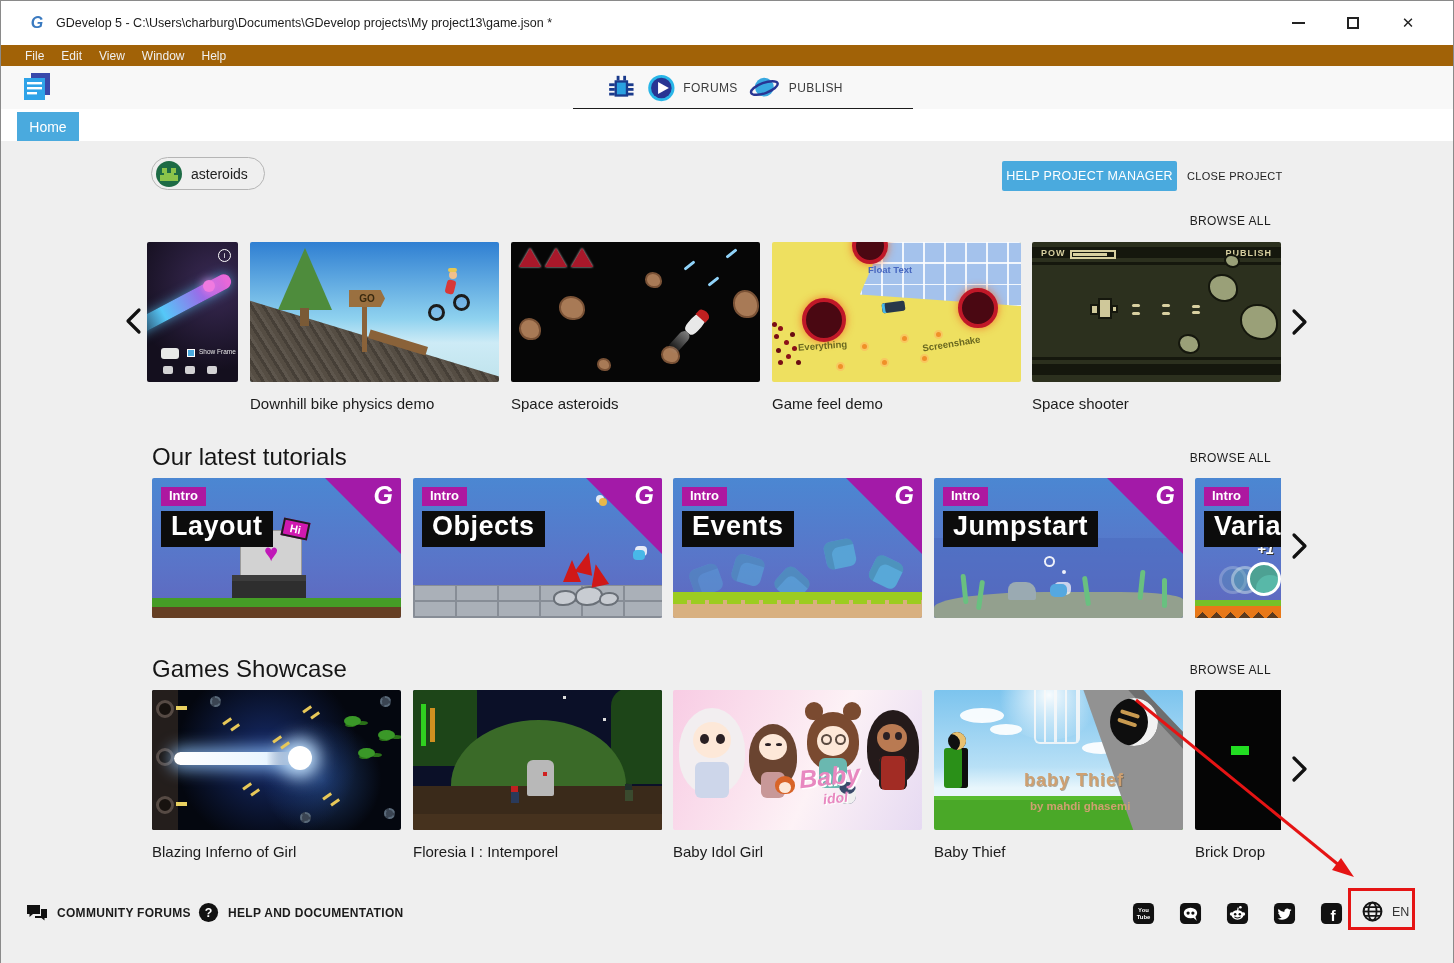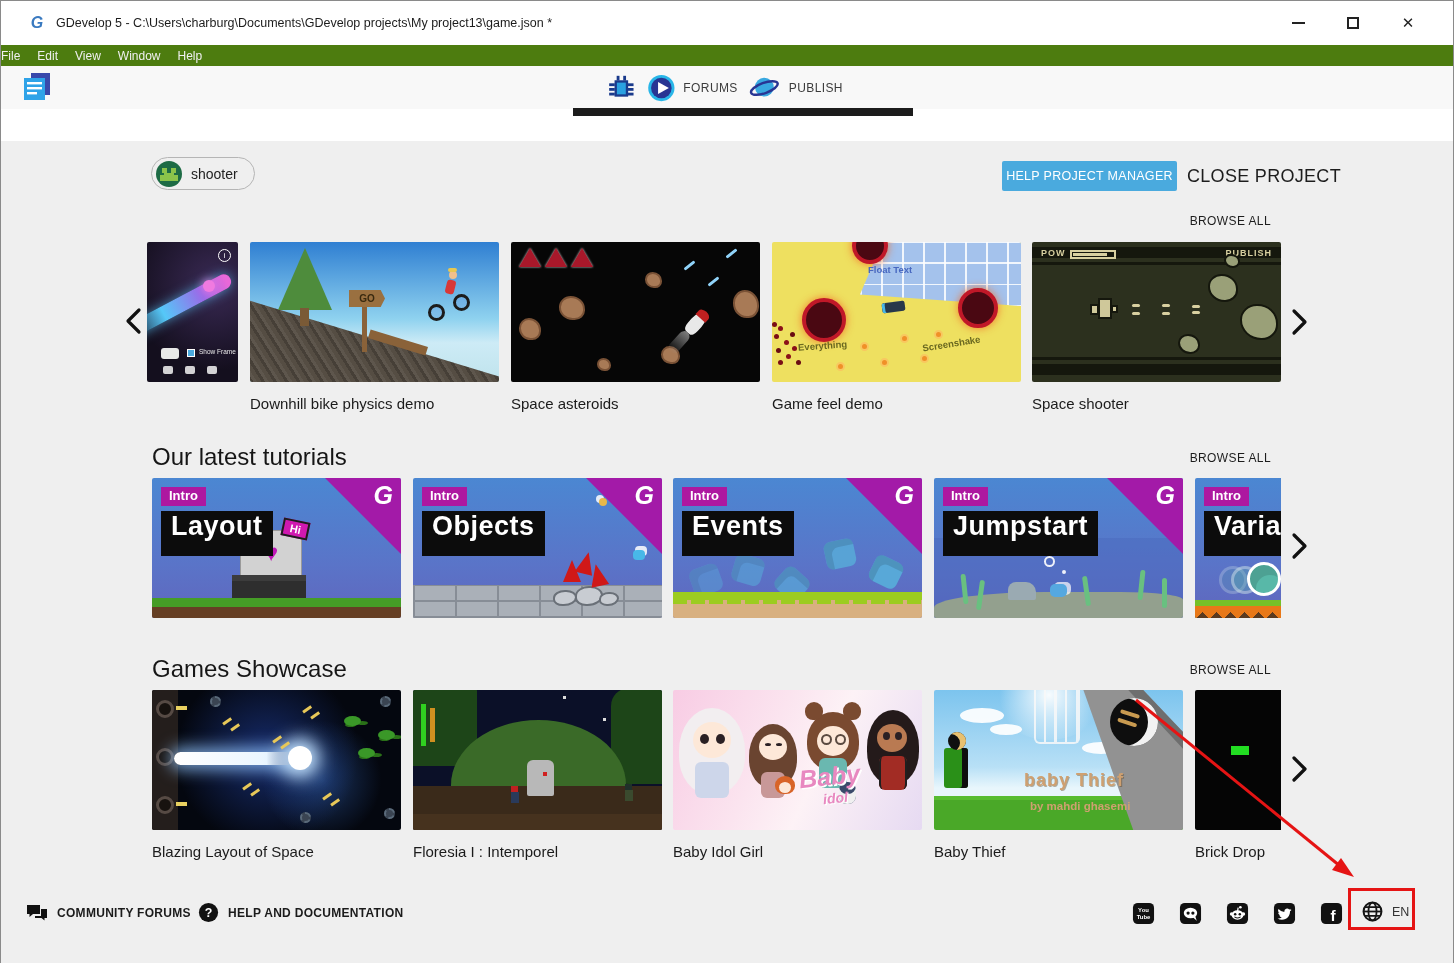--- a/index.html
+++ b/index.html
@@ -14,22 +14,22 @@
   .app-icon { margin-left:27px; width:18px; height:18px; display:flex; align-items:center; justify-content:center;
     color:#3a7ac0; font-weight:bold; font-size:16px; font-style:italic; }
   .win-title { margin-left:10px; font-size:12.5px; color:#1c1c1c; }
   .win-controls { position:absolute; right:34px; top:0; height:44px; display:flex; align-items:center; gap:33px; }
   .wc { width:22px; height:22px; display:flex; align-items:center; justify-content:center; cursor:pointer; color:#222; }
   .wc-min-glyph { width:13px; height:2px; background:#222; }
   .wc-max-glyph { width:12px; height:12px; border:2px solid #222; }
   .wc-close { font-size:15px; }
 
   
-  .menubar { position:absolute; left:0; top:44px; width:100%; height:21px; background:#4d7c0f;
-    display:flex; align-items:center; gap:17px; }
+  .menubar { position:absolute; left:0; top:44px; width:100%; height:21px; background:#a16207;
+    display:flex; align-items:center; padding-left:24px; gap:17px; }
   .menu-item { color:#f0f0f0; font-size:12px; cursor:pointer; }
 
   
   .toolbar { position:absolute; left:0; top:65px; width:100%; height:43px; background:#f8f8f8; }
   .pm-btn { position:absolute; left:18px; top:4px; width:36px; height:36px; cursor:pointer; }
   .tb-center { position:absolute; left:50%; top:0; height:43px; transform:translateX(-51%);
     display:flex; align-items:center; gap:10px; }
   .tb-btn { display:flex; align-items:center; gap:7px; cursor:pointer; }
   .tb-label { font-size:12px; color:#3c3c3c; letter-spacing:.4px; }
   .dark-seg { position:absolute; left:572px; top:107px; width:340px; height:8px; background:#1c1c1c; }
@@ -45,21 +45,21 @@
   .user-chip { position:absolute; left:150px; top:16px; height:33px; border:1px solid #b5b5b5;
     border-radius:17px; display:flex; align-items:center; gap:9px; padding:3px 16px 3px 4px; cursor:pointer; }
   .avatar { width:26px; height:26px; border-radius:50%; background:#1d6b45; position:relative; overflow:hidden; }
   .avatar i { position:absolute; background:#8bc34a; }
   .user-name { font-size:14px; color:#222; }
 
   .btn-opm { position:absolute; left:1001px; top:20px; width:175px; height:30px; background:#4aaade;
     color:#fff; font-size:12.5px; letter-spacing:.3px; border:none; display:flex; align-items:center;
     justify-content:center; cursor:pointer; border-radius:2px; }
   .btn-close-project { position:absolute; left:1186px; top:20px; height:30px; display:flex; align-items:center;
-    color:#1d1d1d; font-size:18px; letter-spacing:.3px; cursor:pointer; background:none; border:none; }
+    color:#1d1d1d; font-size:11px; letter-spacing:.3px; cursor:pointer; background:none; border:none; }
 
   .sec-title { position:absolute; font-size:24px; font-weight:400; color:#161616; }
   .browse-all { position:absolute; left:1140px; width:130px; text-align:right; font-size:12px;
     color:#1d1d1d; letter-spacing:.4px; cursor:pointer; }
 
   .chev { position:absolute; cursor:pointer; }
 
   .row { position:absolute; overflow:hidden; }
   .cell { position:absolute; top:0; cursor:pointer; }
   .cardimg { position:relative; width:249px; height:140px; overflow:hidden; border-radius:2px; background:#000; }
@@ -131,21 +131,21 @@
   .ss-rock { position:absolute; background:#9aa078; border:2px solid #15170d; border-radius:46% 56% 44% 58%; }
 
   
   .tut { background:linear-gradient(180deg,#4b87d2 0%,#5a74c8 62%,#6066bd 100%); }
   .tut-ribbon { position:absolute; top:0; right:0; width:0; height:0;
     border-left:76px solid transparent; border-top:76px solid #a31aa8; }
   .tut-logo { position:absolute; top:3px; right:8px; color:#fff; font-size:25px; font-weight:bold; font-style:italic; }
   .tut-tag { position:absolute; top:9px; left:9px; background:#ad18a0; color:#fff; font-size:13px;
     font-weight:bold; padding:1px 8px 3px; }
   .tut-title { position:absolute; top:33px; left:9px; background:#0c0c0c; color:#fff; font-size:27px;
-    font-weight:bold; padding:0 10px 14px; letter-spacing:.5px; white-space:nowrap; }
+    font-weight:bold; padding:0 10px 5px; letter-spacing:.5px; white-space:nowrap; }
   .g-layout { position:absolute; left:0; bottom:0; width:100%; height:20px;
     background:linear-gradient(180deg,#48a428 0 45%,#6b4226 45% 100%);
     box-shadow:inset 0 0 0 100px rgba(0,0,0,.04); }
   .ly-panel { position:absolute; left:88px; top:52px; width:62px; height:46px; background:#d2d2d2; border:1px solid #9a9a9a;
     display:flex; align-items:center; justify-content:center; color:#c018b8; font-size:24px; }
   .ly-hi { position:absolute; left:130px; top:42px; background:#d018b0; border:2px solid #1d1d1d; color:#fff;
     font-weight:bold; font-size:11px; padding:1px 6px; transform:rotate(12deg); }
   .ly-dark { position:absolute; left:80px; top:97px; width:74px; height:32px; background:#2e2e2e;
     box-shadow:inset 0 6px 0 #3c3c3c; }
   .g-bricks { position:absolute; left:0; bottom:0; width:100%; height:33px; background:#aab0b8;
@@ -325,32 +325,35 @@
           <circle cx="17" cy="15" r="10" fill="#38a8e0"></circle>
           <ellipse cx="17" cy="16" rx="15" ry="5.5" fill="none" stroke="#283593" stroke-width="2.6" transform="rotate(-20 17 16)"></ellipse>
         </svg>
         <span class="tb-label">PUBLISH</span>
       </div>
     </div>
   </div>
 
   <div class="dark-seg"></div>
 
+  <div class="tabbar">
+    <div class="tab-home">Home</div>
+  </div>
 
   <div class="content">
 
     <div class="user-chip">
       <span class="avatar">
         <i style="left:6px;top:7px;width:5px;height:5px"></i>
           <i style="left:15px;top:7px;width:5px;height:5px"></i>
         <i style="left:8px;top:12px;width:10px;height:8px"></i>
           <i style="left:4px;top:14px;width:4px;height:6px"></i>
         <i style="left:18px;top:14px;width:4px;height:6px"></i>
       </span>
-      <span class="user-name">shooter</span>
+      <span class="user-name">asteroids</span>
     </div>
 
     <button class="btn-opm">HELP PROJECT MANAGER</button>
     <button class="btn-close-project">CLOSE PROJECT</button>
 
     <div class="browse-all" style="top:73px">BROWSE ALL</div>
 
     <svg class="chev" style="left:122px;top:166px" width="20" height="28" viewBox="0 0 20 28">
       <polyline points="16,3 5,14 16,25" fill="none" stroke="#111" stroke-width="3.2" stroke-linecap="round" stroke-linejoin="round"></polyline>
     </svg>
@@ -583,21 +586,21 @@
             <div class="bz-dash" style="left:98px;top:101px"></div>
           <div class="bz-dash" style="left:150px;top:18px"></div>
             <div class="bz-dash" style="left:158px;top:24px"></div>
           <div class="bz-dash" style="left:170px;top:105px"></div>
             <div class="bz-dash" style="left:178px;top:111px"></div>
           <div class="bz-mine" style="left:58px;top:6px"></div>
             <div class="bz-mine" style="left:148px;top:122px"></div>
           <div class="bz-mine" style="left:228px;top:6px"></div>
             <div class="bz-mine" style="left:232px;top:118px"></div>
         </div>
-        <div class="card-label">Blazing Layout of Space</div>
+        <div class="card-label">Blazing Inferno of Girl</div>
       </div>
 
       <div class="cell" style="left:261px;width:249px">
         <div class="cardimg art-floresia">
           <div class="fl-star" style="left:22px;top:10px"></div>
             <div class="fl-star" style="left:150px;top:6px"></div>
           <div class="fl-star" style="left:228px;top:14px"></div>
             <div class="fl-star" style="left:190px;top:28px"></div>
           <div class="fl-tree" style="left:-28px;top:-16px;width:92px;height:92px"></div>
           <div class="fl-tree" style="left:198px;top:-2px;width:96px;height:96px"></div>

